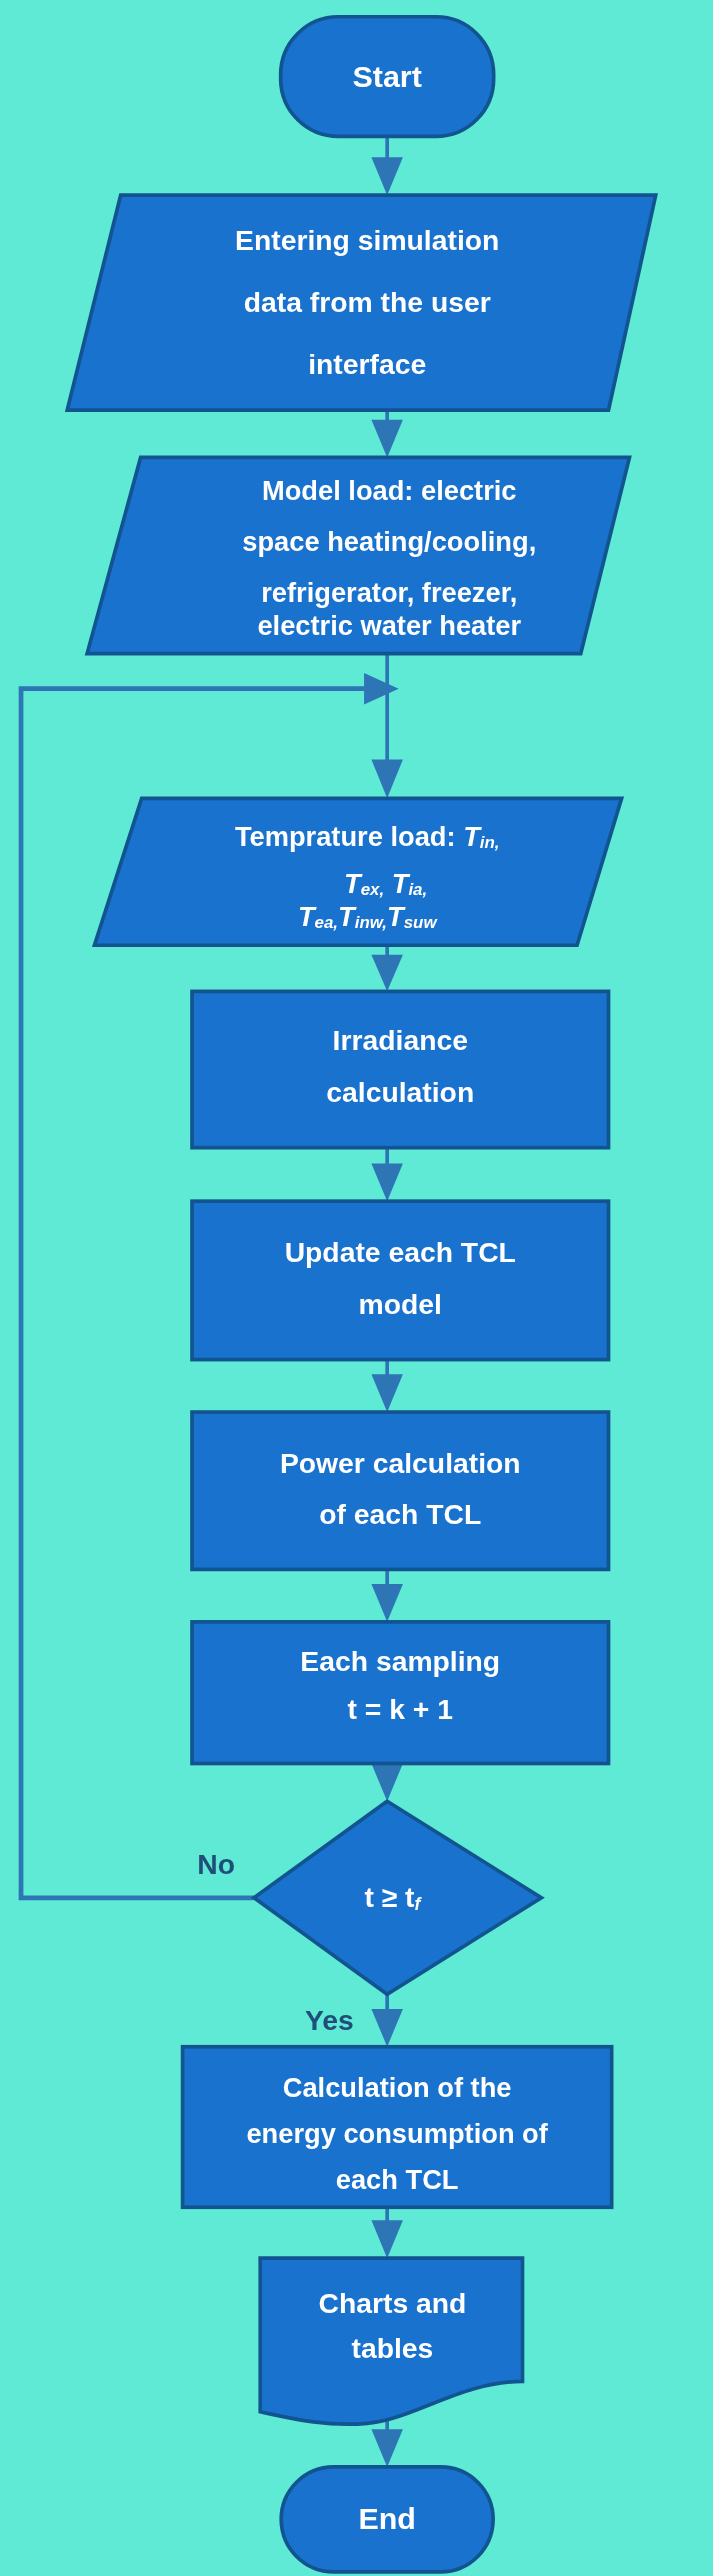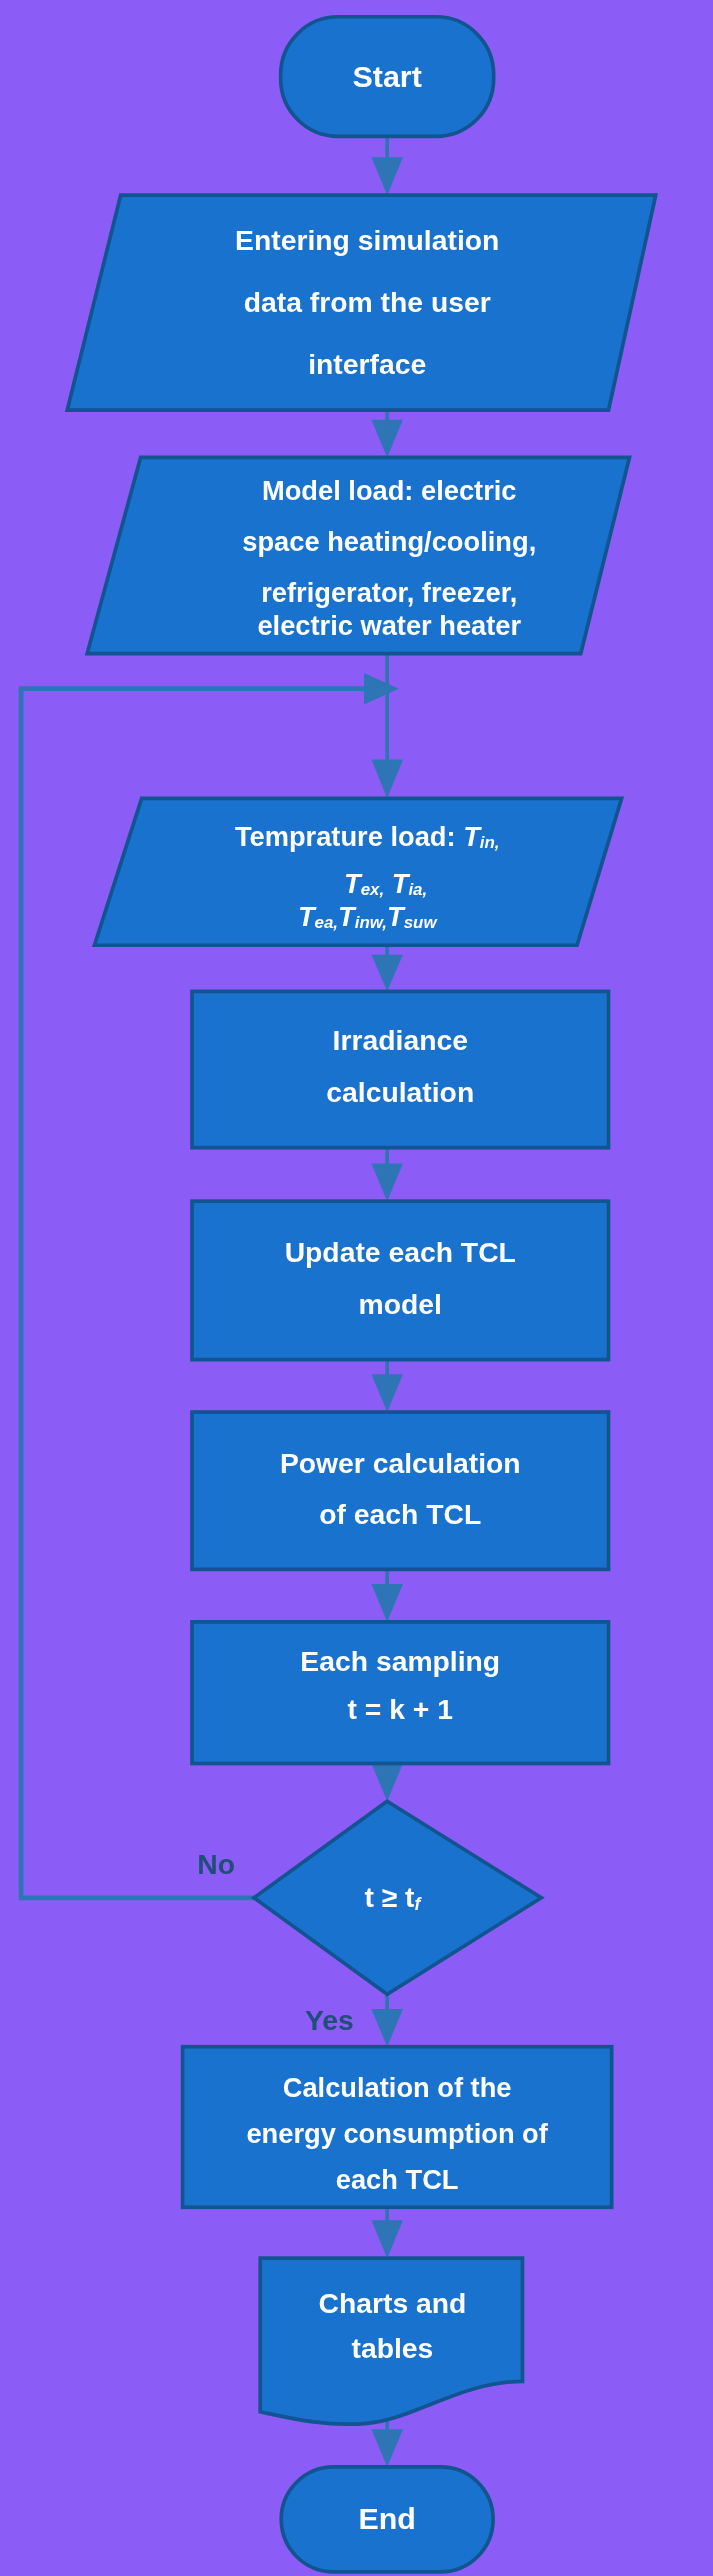--- a/index.html
+++ b/index.html
@@ -10,21 +10,21 @@
   body {
     width: 714px;
     height: 2576px;
     font-family: "Liberation Sans", sans-serif;
     overflow: hidden;
   }
   #flowchart-root {
     position: relative;
     width: 714px;
     height: 2576px;
-    background: #8b5cf6;
+    background: #5eead4;
   }
   svg.fc {
     display: block;
     width: 714px;
     height: 2576px;
   }
   .shape-fill { fill: #1972CE; }
   .shape-stroke { stroke: #12548F; stroke-width: 7; }
   .conn { stroke: #2E75B6; stroke-width: 7; fill: none; }
   .conn-head { fill: #2E75B6; }

